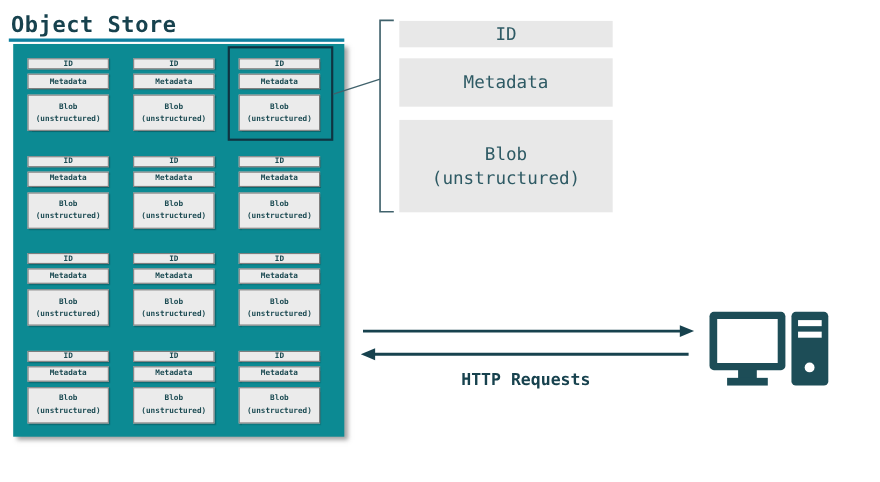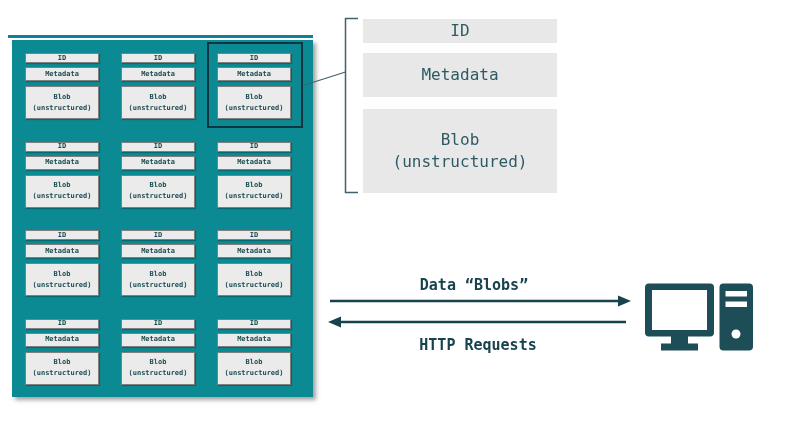--- a/index.html
+++ b/index.html
@@ -115,20 +115,21 @@
     left: 0; top: 0;
     width: 800px; height: 438px;
     pointer-events: none;
   }
 </style>
 </head>
 <body>
 
 <div id="stage">
 
+  <div class="title">Object Store</div>
   <div class="title-underline"></div>
 
   <div class="store-panel">
     <div class="store-grid">
   <div class="obj-cell">
     <div class="cell-box cell-id">
       <span>ID</span>
     </div>
     <div class="cell-box cell-md">
       <span>Metadata</span>
@@ -290,21 +291,20 @@
     <span>ID</span>
   </div>
   <div class="callout-box callout-md">
     <span>Metadata</span>
   </div>
   <div class="callout-box callout-blob">
     <span>Blob</span>
     <span>(unstructured)</span>
   </div>
 
-  <div class="arrow-label label-blobs">Data “Blobs”</div>
   <div class="arrow-label label-http">HTTP Requests</div>
 
   <svg class="overlay-svg" viewBox="0 0 800 438">
 
     <line x1="303" y1="85.5" x2="345.5" y2="72" stroke="#40626c" stroke-width="1.2"></line>
 
     <path d="M 358 18.5 L 345.5 18.5 L 345.5 192.5 L 358 192.5" fill="none" stroke="#40626c" stroke-width="1.5"></path>
 
     <g>
       <line x1="330" y1="301" x2="619" y2="301" stroke="#17424e" stroke-width="2.6"></line>

